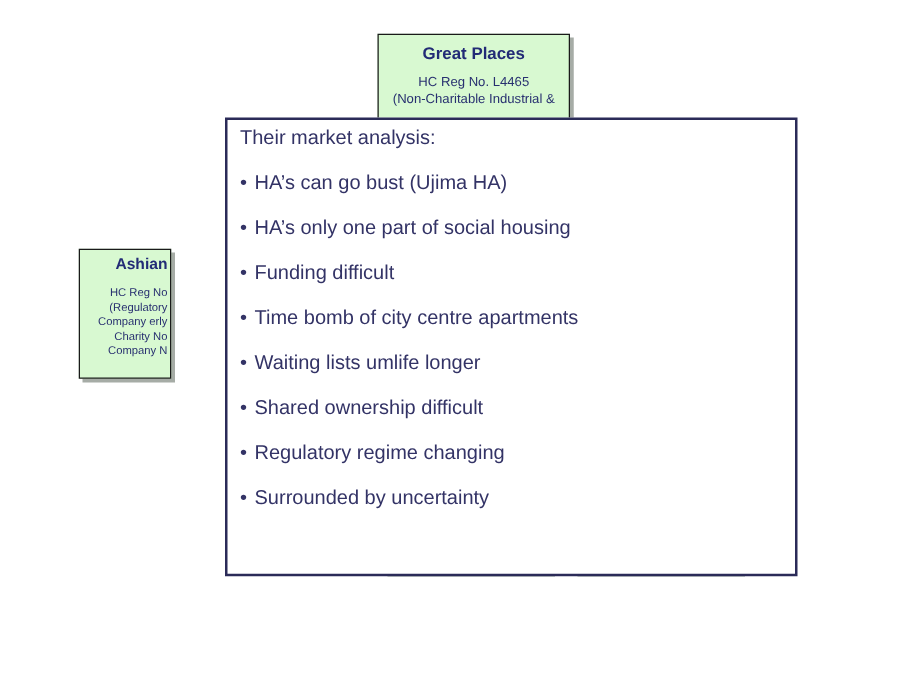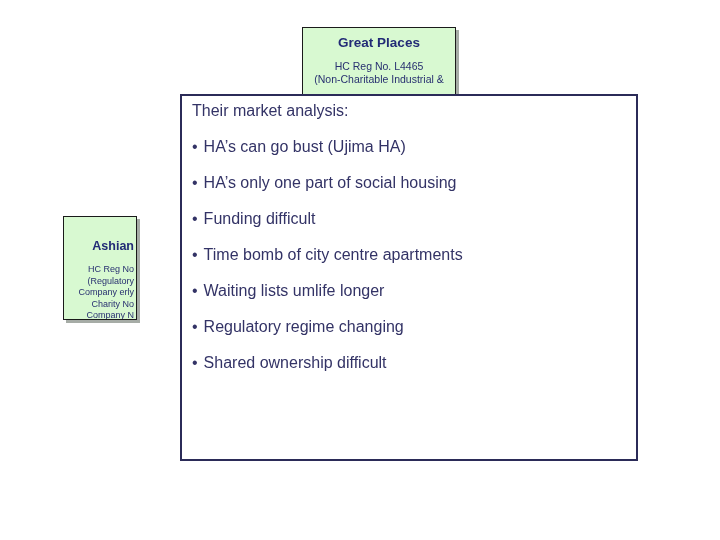--- a/index.html
+++ b/index.html
@@ -11,21 +11,21 @@
   .gbox{
     position:absolute;background:var(--box_fill);
     border:1.6px solid var(--box_border);
     box-shadow:3px 3px 0 var(--box_shadow);
     box-sizing:border-box;white-space:nowrap;overflow:hidden;
   }
   .top-box{left:302px;top:27px;width:154px;height:77px;text-align:center;padding-top:7px;z-index:1;}
   .box-h1{font-weight:bold;color:var(--heading_text);font-size:13.5px;line-height:16.5px;}
   .box-reg{font-size:10.5px;line-height:12px;margin-top:8px;color:var(--small_text);}
   .box-sub{font-size:10.5px;line-height:12px;margin-top:1px;color:var(--small_text);}
-  .left-box{left:63px;top:216px;width:74px;height:104px;text-align:right;padding:21px 2px 0 0;z-index:1;}
+  .left-box{left:63px;top:199px;width:74px;height:104px;text-align:right;padding:3px 2px 0 0;z-index:1;}
   .left-box .box-h1{font-size:12.5px;line-height:17px;}
   .small-lines{margin-top:9px;}
   .left-box .sline{font-size:9px;line-height:11.6px;color:var(--small_text);}
   .right-box{left:588px;top:197px;width:85px;height:106px;text-align:left;padding:5px 0 0 5px;z-index:1;}
   .right-box .box-h1{font-size:13px;line-height:16px;}
   .right-box .small-lines{margin-top:3px;}
   .right-box .sline{font-size:9.5px;line-height:12.2px;color:var(--small_text);}
   
   .strip{
     position:absolute;top:420px;height:41px;background:var(--box_fill);
@@ -76,17 +76,18 @@
   <div class="strip strip-a"></div>
   <div class="strip strip-b"></div>
 
   <div class="overlay">
     <div class="ov-row">Their market analysis:</div>
     <div class="ov-row"><span class="ov-dot">•</span><span>HA’s can go bust (Ujima HA)</span></div>
     <div class="ov-row"><span class="ov-dot">•</span><span>HA’s only one part of social housing</span></div>
     <div class="ov-row"><span class="ov-dot">•</span><span>Funding difficult</span></div>
     <div class="ov-row"><span class="ov-dot">•</span><span>Time bomb of city centre apartments</span></div>
     <div class="ov-row"><span class="ov-dot">•</span><span>Waiting lists umlife longer</span></div>
+    <div class="ov-row"><span class="ov-dot">•</span><span>Shared ownership difficult</span></div>
     <div class="ov-row"><span class="ov-dot">•</span><span>Regulatory regime changing</span></div>
-    <div class="ov-row"><span class="ov-dot">•</span><span>Shared ownership difficult</span></div>
+    <div class="ov-row"><span class="ov-dot">•</span><span>Surrounded by uncertainty</span></div>
   </div>
 
 </div>
 
 </body></html>

